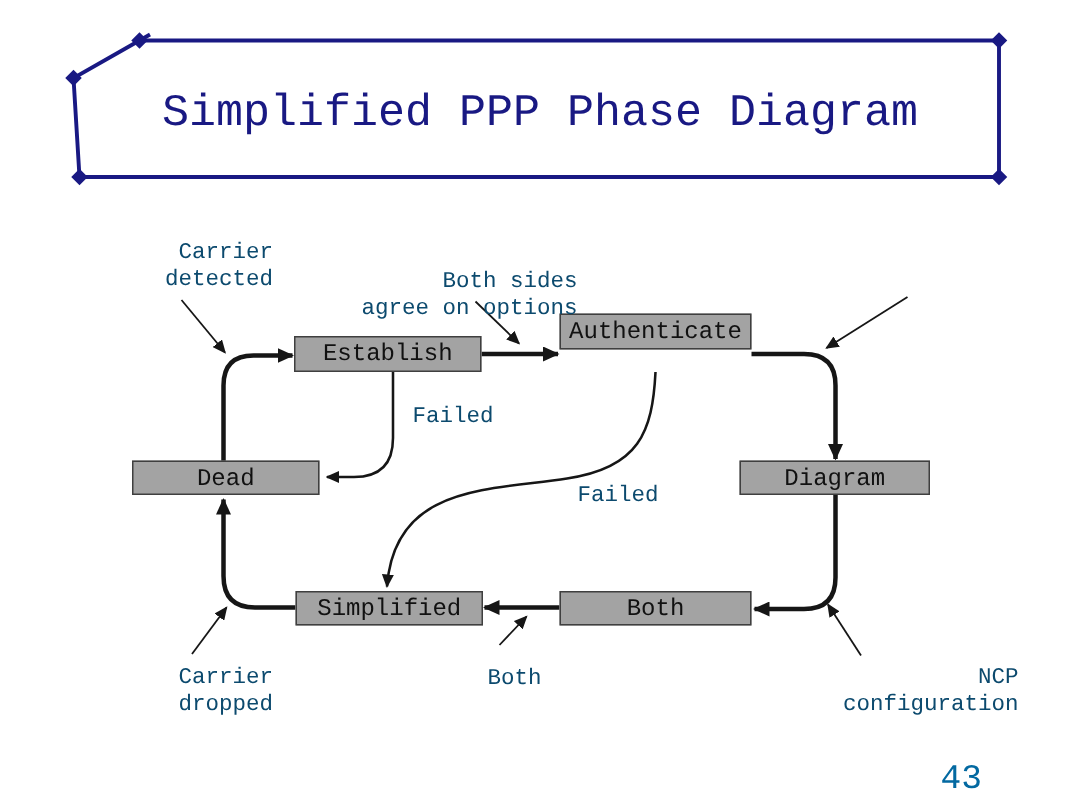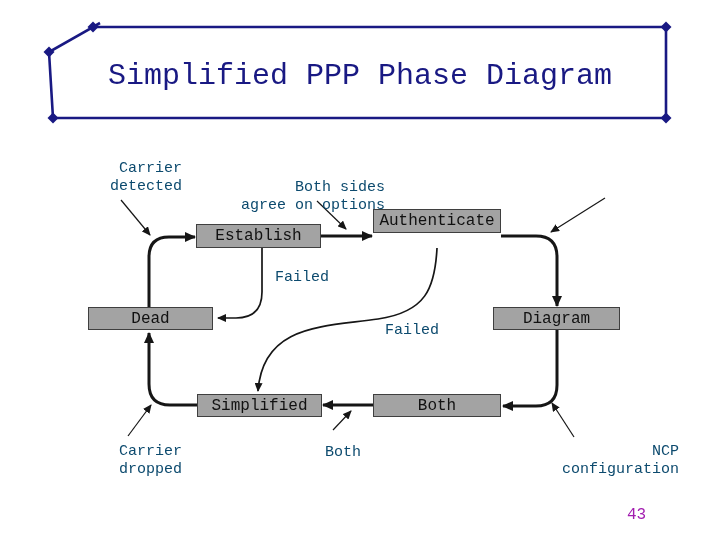--- a/index.html
+++ b/index.html
@@ -17,21 +17,21 @@
     position:absolute;display:flex;align-items:center;justify-content:center;
     background:#a3a3a3;border:1px solid #3f3f3f;
     font-size:16px;color:#111111;box-sizing:border-box;
   }
   .edge-label{
     position:absolute;text-align:right;white-space:pre-line;
     font-size:15px;line-height:18px;color:#0c4a6e;
   }
   .page-number{
     position:absolute;left:627px;top:506px;width:40px;
-    font-size:16px;color:#a21caf;
+    font-size:23px;color:#0369a1;
   }
 </style>
 </head>
 <body>
 
 <div class="slide">
 
   <svg class="layer" width="720" height="140" viewBox="0 0 720 140">
     <polygon points="93,27 666,27 666,118 53,118 49,52" fill="none" stroke="#191983" stroke-width="2.6"></polygon>
     <line x1="93" y1="27" x2="100" y2="23" stroke="#191983" stroke-width="2.6"></line>

